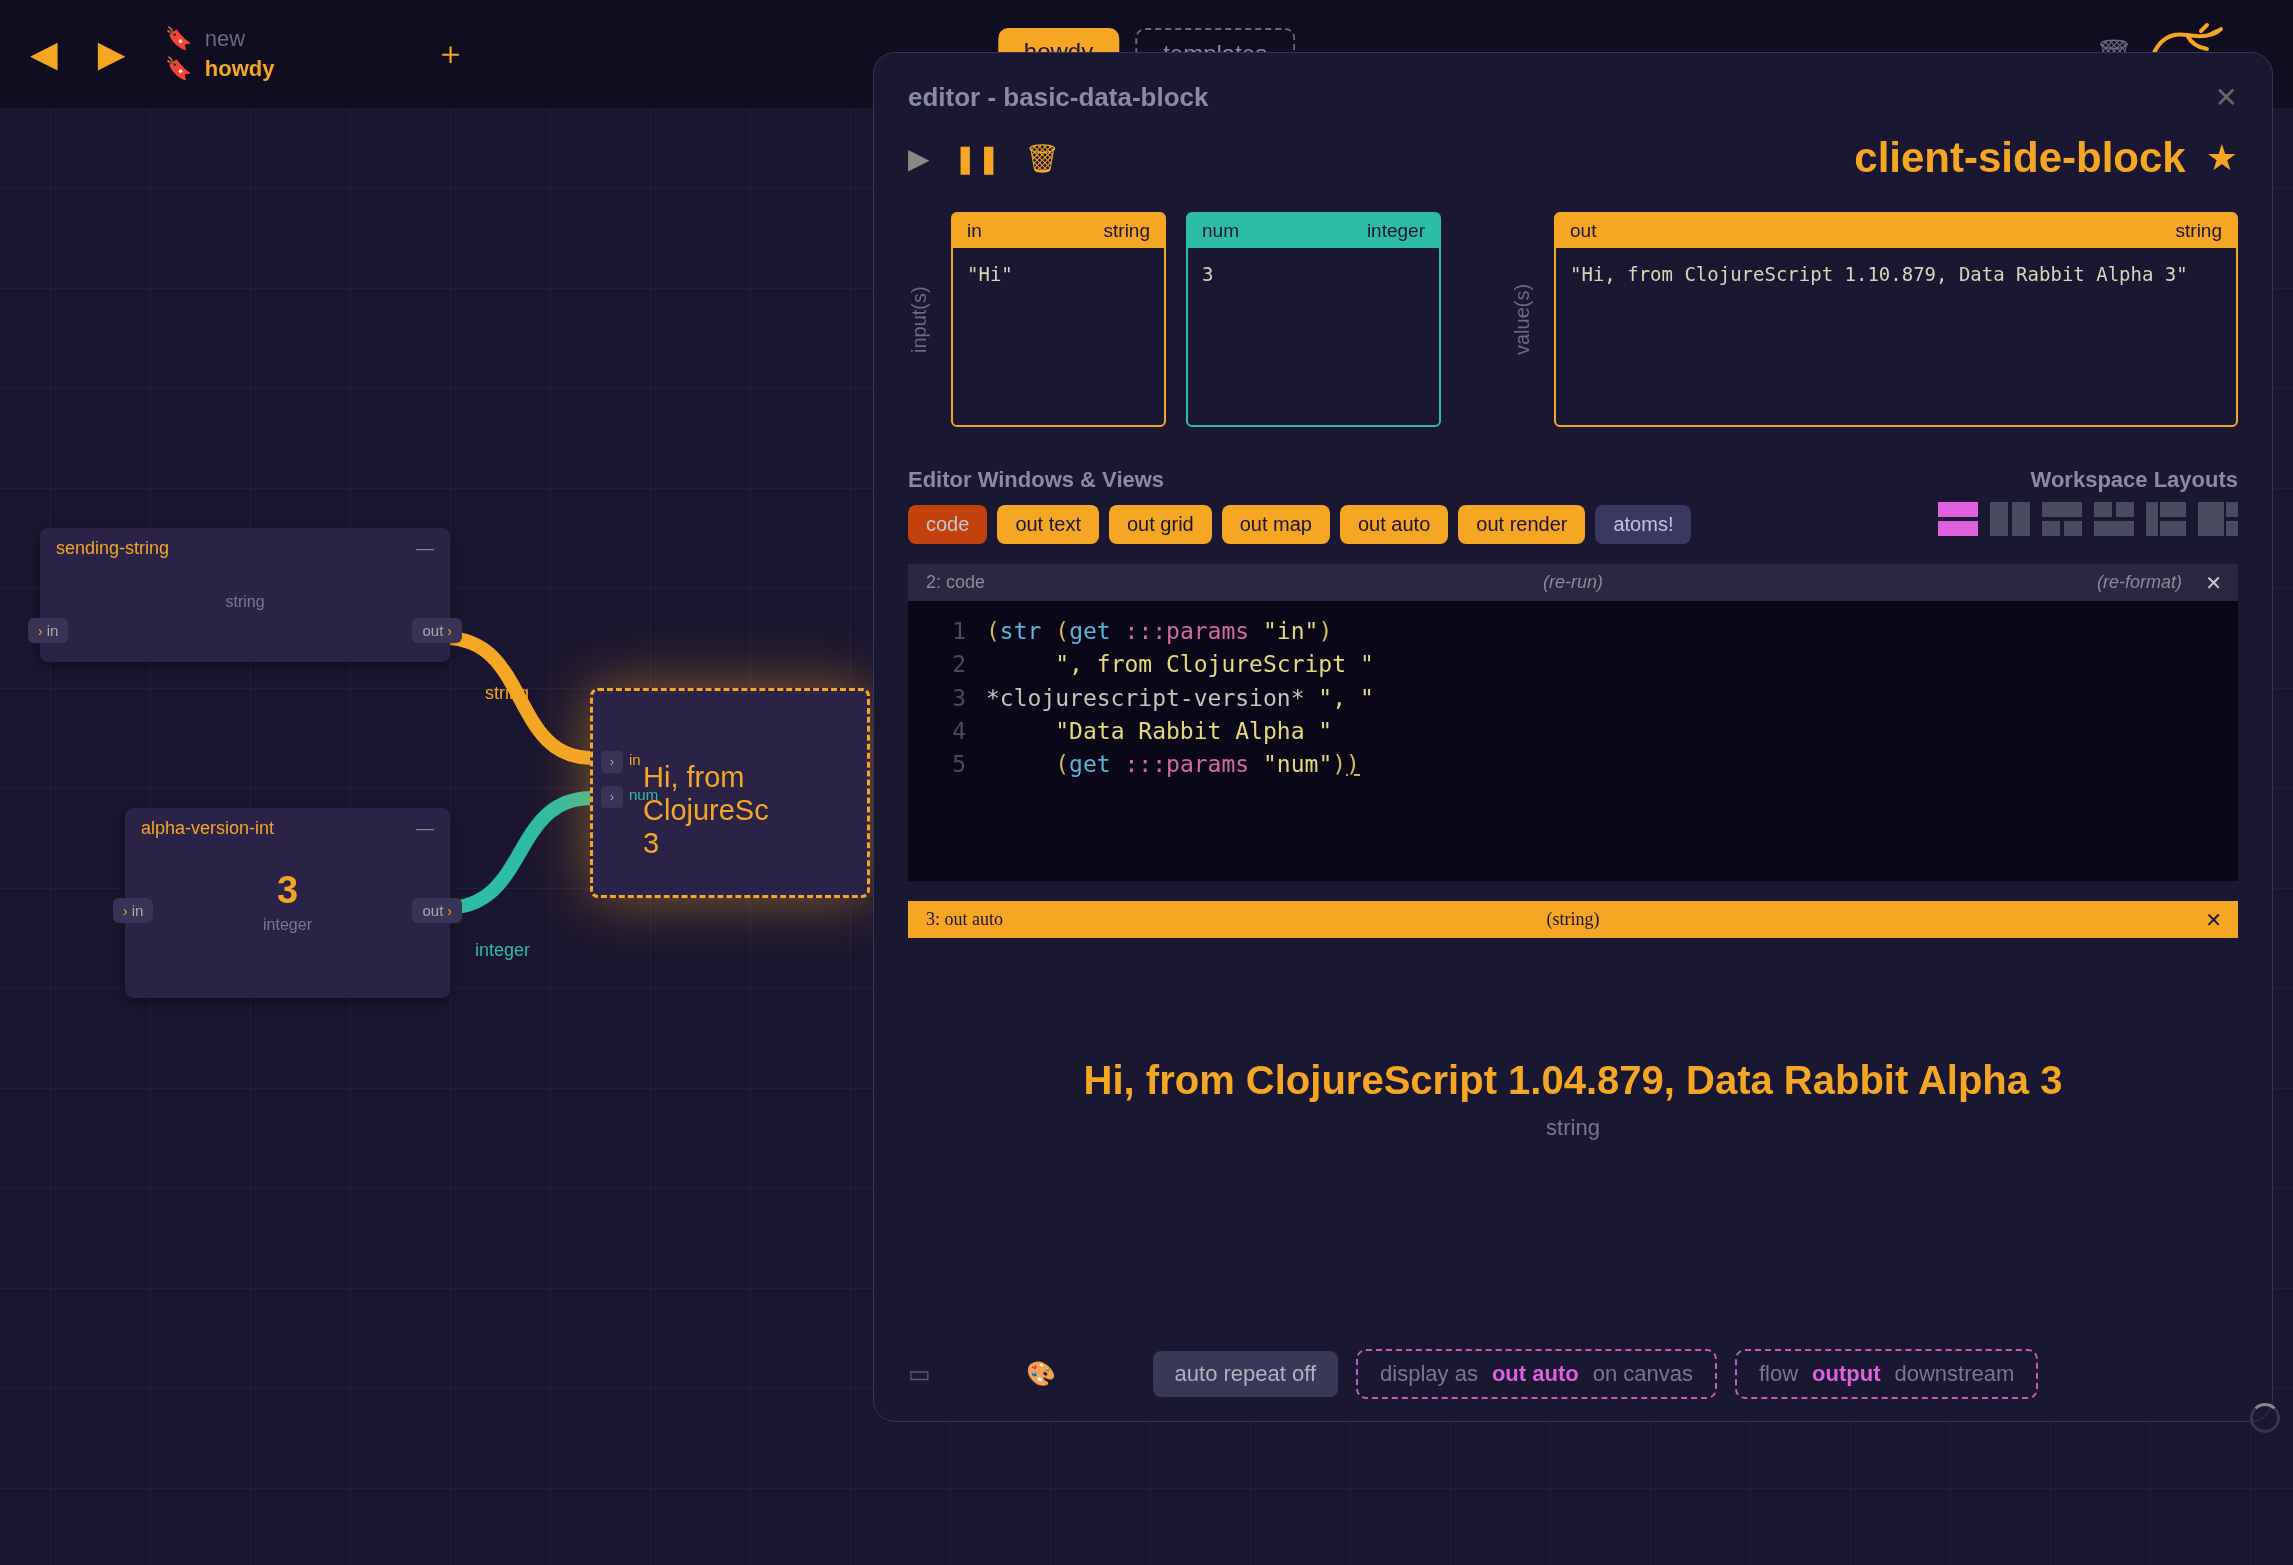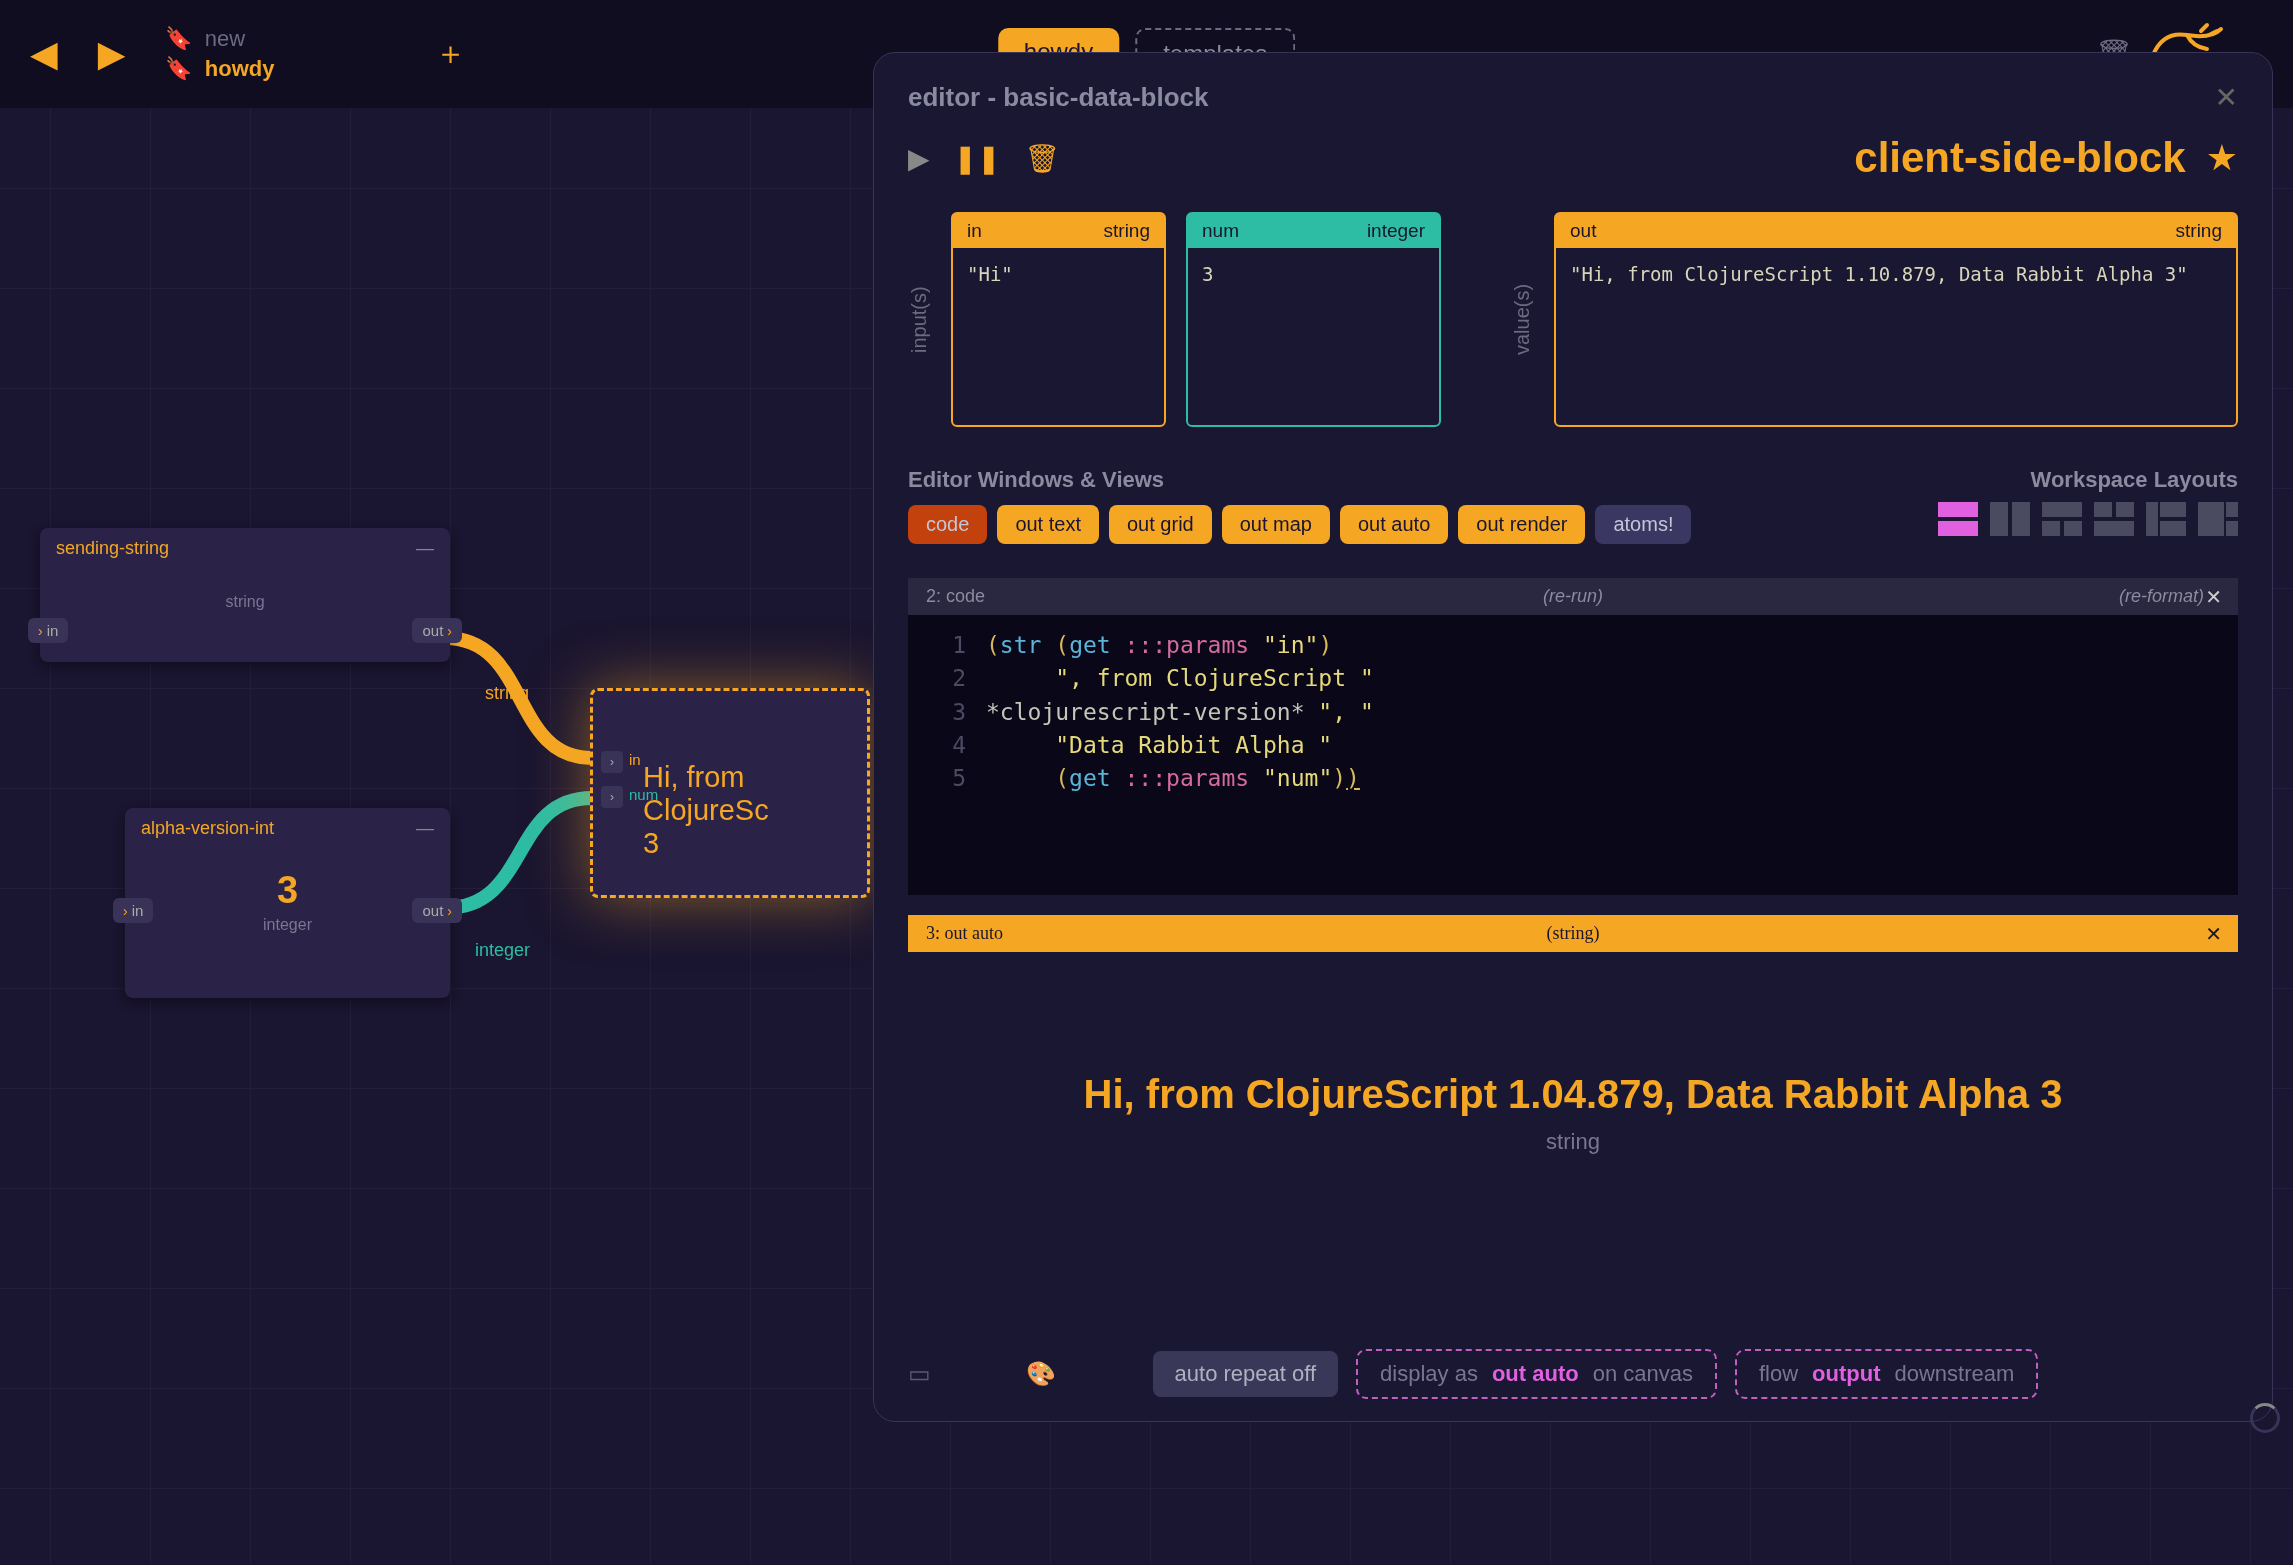--- a/index.html
+++ b/index.html
@@ -189,32 +189,32 @@
   border-radius: 8px;
   font-size: 20px;
   cursor: pointer;
 }
 .view-btn.active { background: #c2410c; color: #c5c5d8; }
 .view-btn.orange { background: #f5a623; color: #1a1530; }
 .view-btn.blue { background: #3a3863; color: #c5c5d8; }
 .layout-icons { display: flex; gap: 12px; }
 .layout-icon { width: 40px; height: 34px; cursor: pointer; }
 
-.code-pane { margin-top: 34px; }
+.code-pane { margin-top: 20px; }
 .pane-header {
   background: #2a2740;
   display: flex;
   align-items: center;
   padding: 8px 18px;
   font-size: 18px;
   color: #8a8aa0;
   position: relative;
 }
 .pane-header .center { position: absolute; left: 50%; transform: translateX(-50%); font-style: italic; }
-.pane-header .right { position: absolute; right: 34px; font-style: italic; }
+.pane-header .right { position: absolute; right: 56px; font-style: italic; }
 .pane-close { position: absolute; right: 16px; color: #ccc; cursor: pointer; font-size: 20px; }
 .code-body {
   background: #0a0818;
   padding: 14px 18px;
   font-family: monospace;
   font-size: 23px;
   line-height: 1.45;
   min-height: 280px;
 }
 .code-line { display: flex; }

